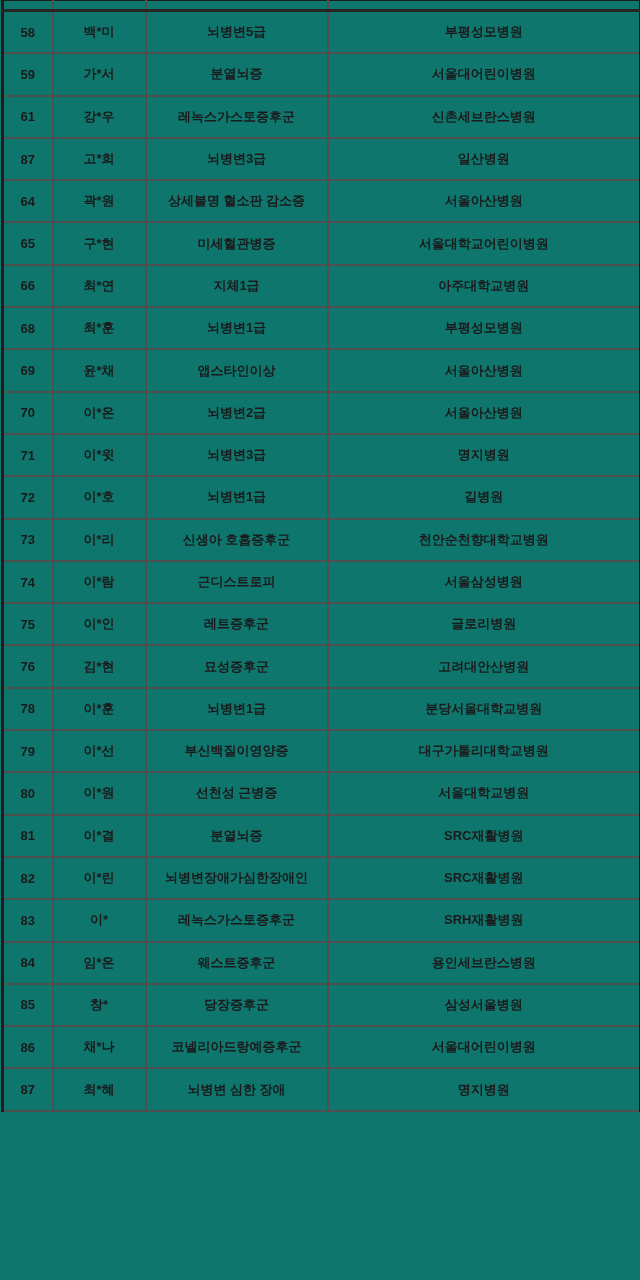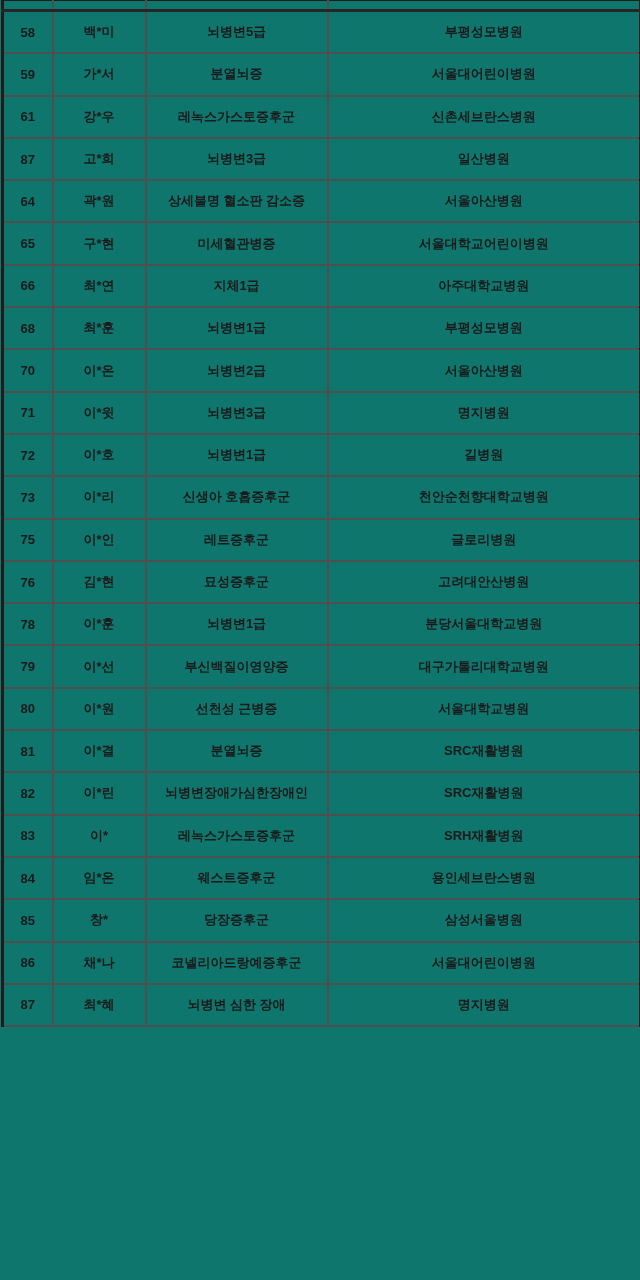--- a/index.html
+++ b/index.html
@@ -113,20 +113,26 @@
           <td class="cell-diag">지체1급</td>
           <td class="cell-hosp">아주대학교병원</td>
         </tr>
         <tr class="data-row">
           <td class="cell-no">68</td>
           <td class="cell-name">최*훈</td>
           <td class="cell-diag">뇌병변1급</td>
           <td class="cell-hosp">부평성모병원</td>
         </tr>
         <tr class="data-row">
+          <td class="cell-no">69</td>
+          <td class="cell-name">윤*채</td>
+          <td class="cell-diag">앱스타인이상</td>
+          <td class="cell-hosp">서울아산병원</td>
+        </tr>
+        <tr class="data-row">
           <td class="cell-no">70</td>
           <td class="cell-name">이*온</td>
           <td class="cell-diag">뇌병변2급</td>
           <td class="cell-hosp">서울아산병원</td>
         </tr>
         <tr class="data-row">
           <td class="cell-no">71</td>
           <td class="cell-name">이*윗</td>
           <td class="cell-diag">뇌병변3급</td>
           <td class="cell-hosp">명지병원</td>
@@ -135,20 +141,26 @@
           <td class="cell-no">72</td>
           <td class="cell-name">이*호</td>
           <td class="cell-diag">뇌병변1급</td>
           <td class="cell-hosp">길병원</td>
         </tr>
         <tr class="data-row">
           <td class="cell-no">73</td>
           <td class="cell-name">이*리</td>
           <td class="cell-diag">신생아 호흡증후군</td>
           <td class="cell-hosp">천안순천향대학교병원</td>
+        </tr>
+        <tr class="data-row">
+          <td class="cell-no">74</td>
+          <td class="cell-name">이*람</td>
+          <td class="cell-diag">근디스트로피</td>
+          <td class="cell-hosp">서울삼성병원</td>
         </tr>
         <tr class="data-row">
           <td class="cell-no">75</td>
           <td class="cell-name">이*인</td>
           <td class="cell-diag">레트증후군</td>
           <td class="cell-hosp">글로리병원</td>
         </tr>
         <tr class="data-row">
           <td class="cell-no">76</td>
           <td class="cell-name">김*현</td>

